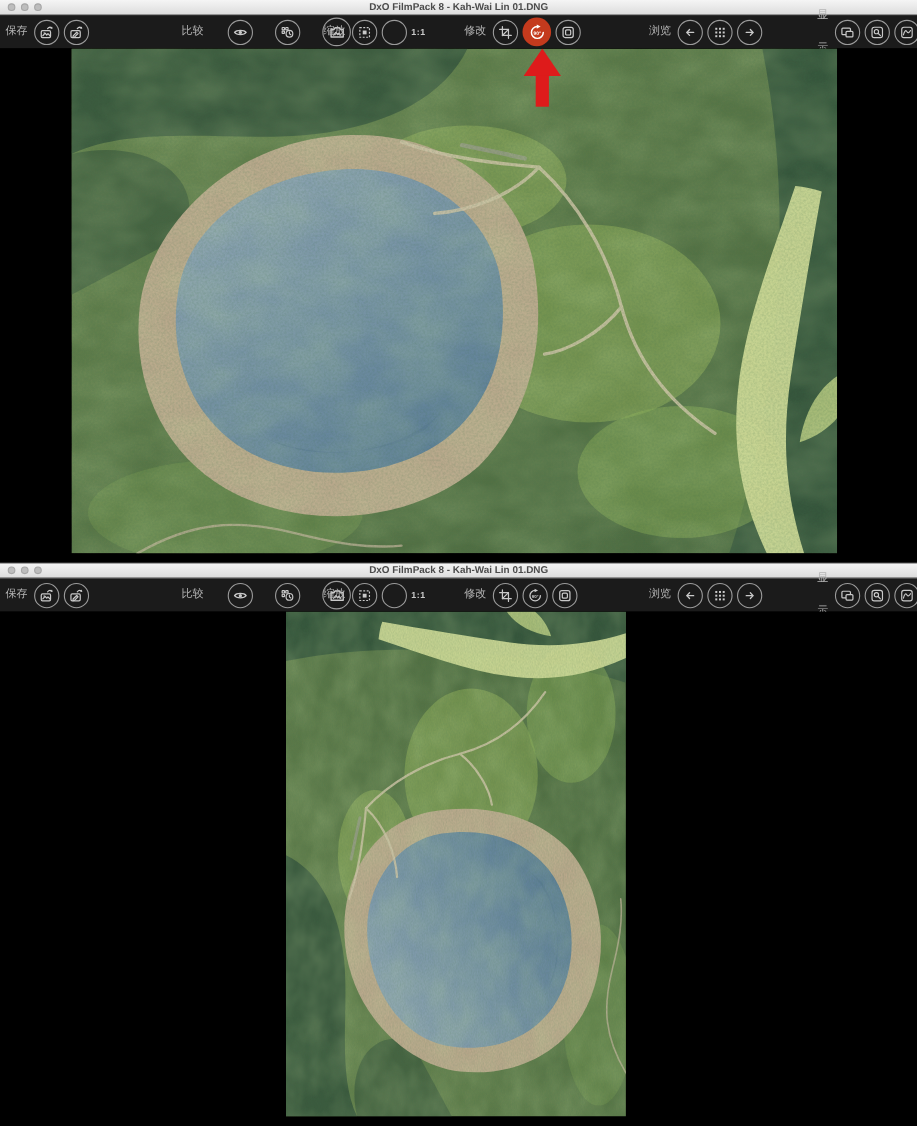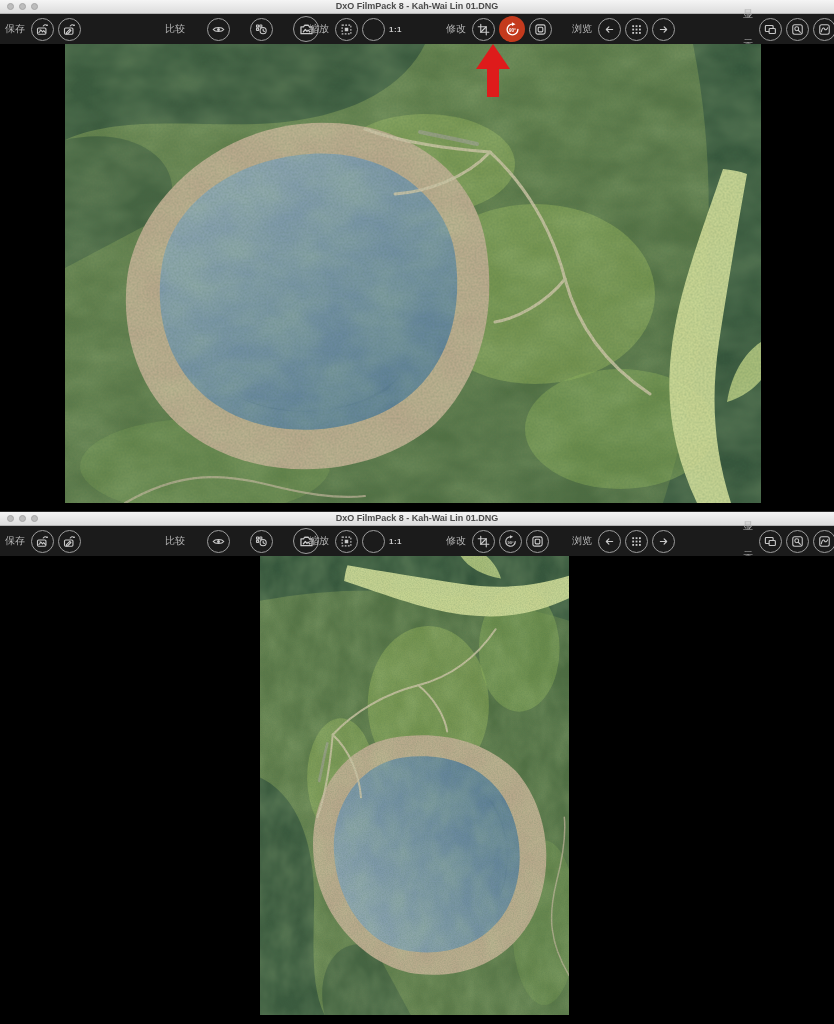--- a/index.html
+++ b/index.html
@@ -23,22 +23,22 @@
   .tl-group{position:absolute;left:7px;top:0;bottom:0;display:flex;align-items:center;gap:5px;}
   .tl{width:7px;height:7px;border-radius:50%;background:#bdbdbd;border:1px solid #a6a6a6;box-sizing:border-box;}
   .win-title{
     flex:1;text-align:center;font-size:9px;font-weight:bold;color:#4b4b4b;
     white-space:nowrap;overflow:hidden;line-height:13px;
   }
 
   
   .toolbar{height:30px;background:#1b1b1b;position:relative;}
   .tgroup{position:absolute;top:0;height:30px;display:flex;align-items:center;gap:4px;}
-  .g-save{left:5px;text-align:right;} .g-compare{left:165px;gap:20px;} .g-zoom{left:309px;}
-  .g-edit{left:446px;} .g-browse{left:572px;justify-content:center;} .g-display{left:743px;}
+  .g-save{left:5px;text-align:right;} .g-compare{left:165px;gap:20px;} .g-zoom{left:294px;}
+  .g-edit{left:422px;} .g-browse{left:590px;justify-content:center;} .g-display{left:743px;}
   .tlabel{font-size:10px;color:#b5b5b5;margin-right:2px;line-height:30px;}
   .cbtn{
     width:23px;height:23px;box-sizing:border-box;border:1.5px solid #9b9b9b;border-radius:50%;
     display:flex;align-items:center;justify-content:center;background:transparent;
     color:#c9c9c9;padding:0;flex:none;
   }
   .cbtn.lg{width:26px;height:26px;}
   .cbtn.active{
     width:26px;height:26px;border:none;color:#fff;
     background:var(--active-button-color,#c43a1d);

